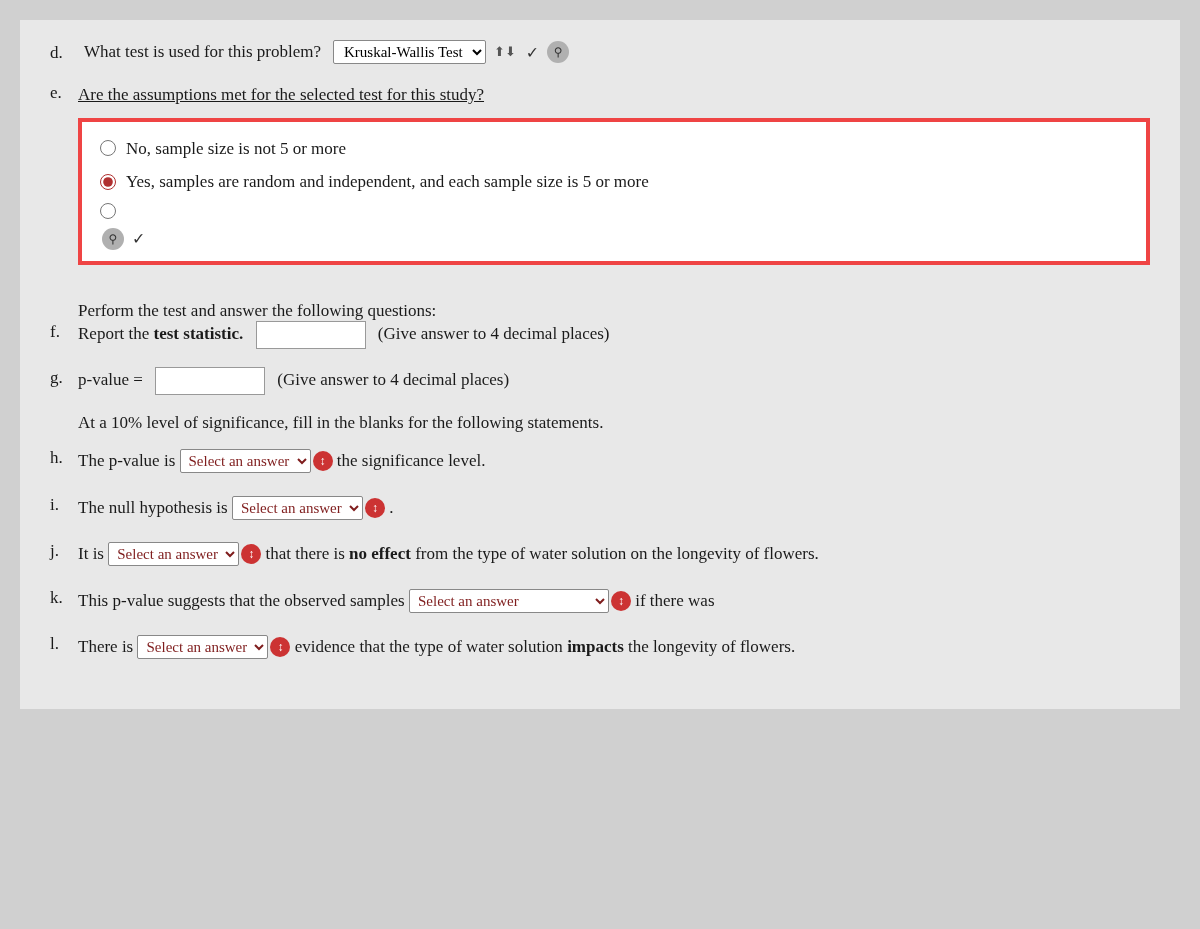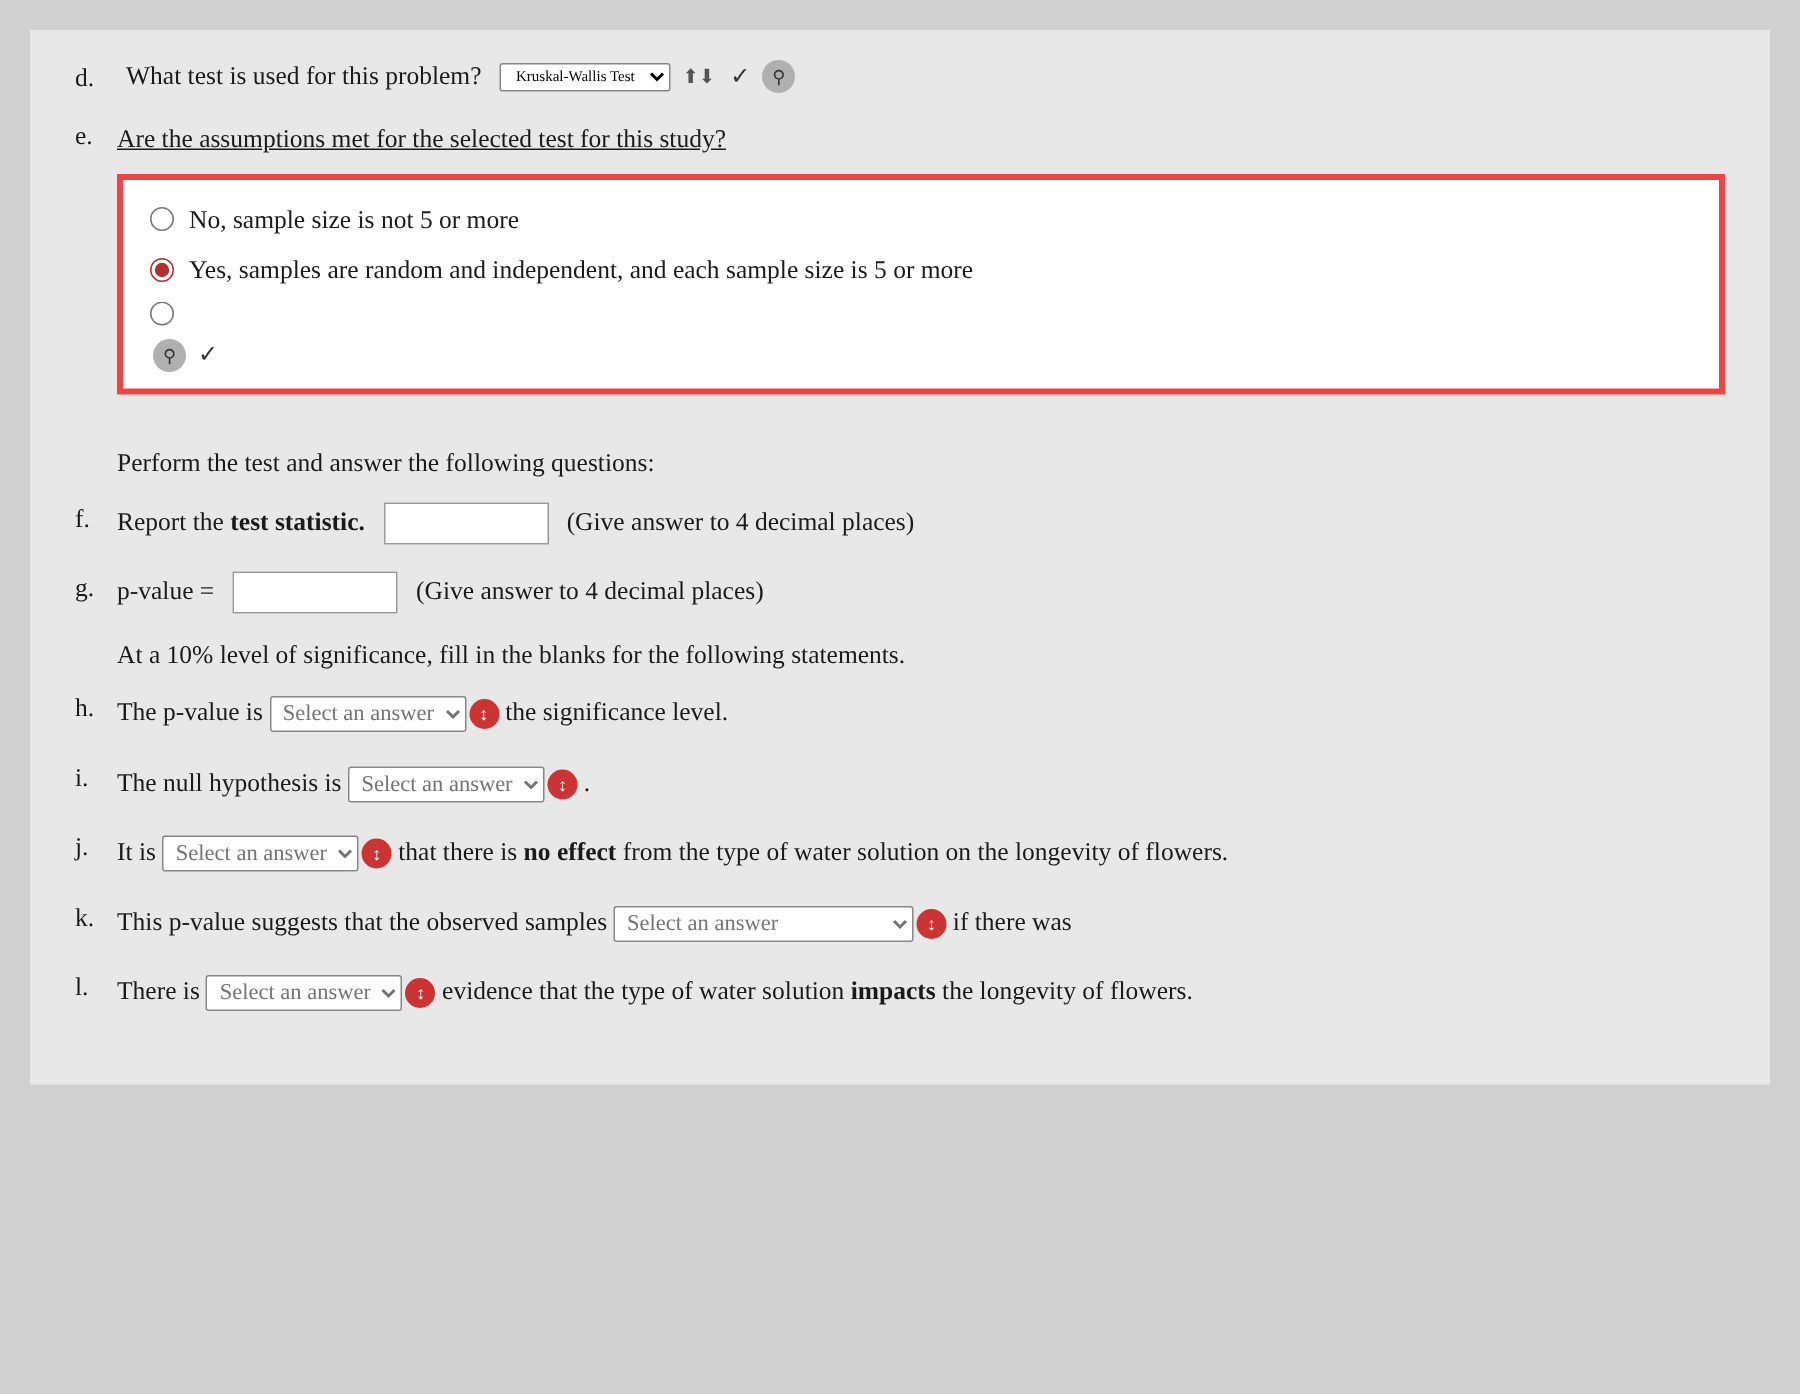--- a/index.html
+++ b/index.html
@@ -40,21 +40,21 @@
     .part-d {
       margin-bottom: 18px;
       display: flex;
       align-items: center;
       gap: 6px;
     }
     .dropdown-select {
       border: 1px solid #888;
       background: white;
       padding: 2px 6px;
-      font-size: 10px;
+      font-size: 15px;
       font-family: inherit;
       appearance: auto;
       cursor: pointer;
       border-radius: 2px;
     }
     .checkmark-icon {
       font-size: 16px;
       color: #333;
       margin-left: 4px;
     }
@@ -102,21 +102,21 @@
       border: 1px solid #888;
       background: white;
       padding: 2px 4px;
       font-size: 15px;
       font-family: inherit;
       appearance: auto;
       cursor: pointer;
       border-radius: 2px;
       display: inline-block;
       vertical-align: middle;
-      color: #737373;
+      color: #7f1d1d;
     }
     .inline-select-wide {
       width: 200px;
     }
     
     .statement-line {
       line-height: 1.7;
       font-size: 17px;
     }
     .part-k-line {
@@ -199,21 +199,21 @@
           <input type="radio" name="part-e" id="e3" style="">
         </div>
         <div class="part-e-footer">
           <span class="gender-badge">⚲</span>
           <span class="checkmark-icon">✓</span>
         </div>
       </div>
     </div>
   </div>
 
-  <div style="margin-bottom: 16px; margin-left: 28px;">
+  <div style="margin-bottom: 0; margin-left: 28px;">
     <span>Perform the test and answer the following questions:</span>
   </div>
 
   <div class="question-row">
     <span class="question-label">f.</span>
     <div class="question-content">
       <span>Report the </span>
       <strong>test statistic.</strong>
       <input type="text" class="text-input" style="margin: 0px 8px;">
       <span>(Give answer to 4 decimal places)</span>

